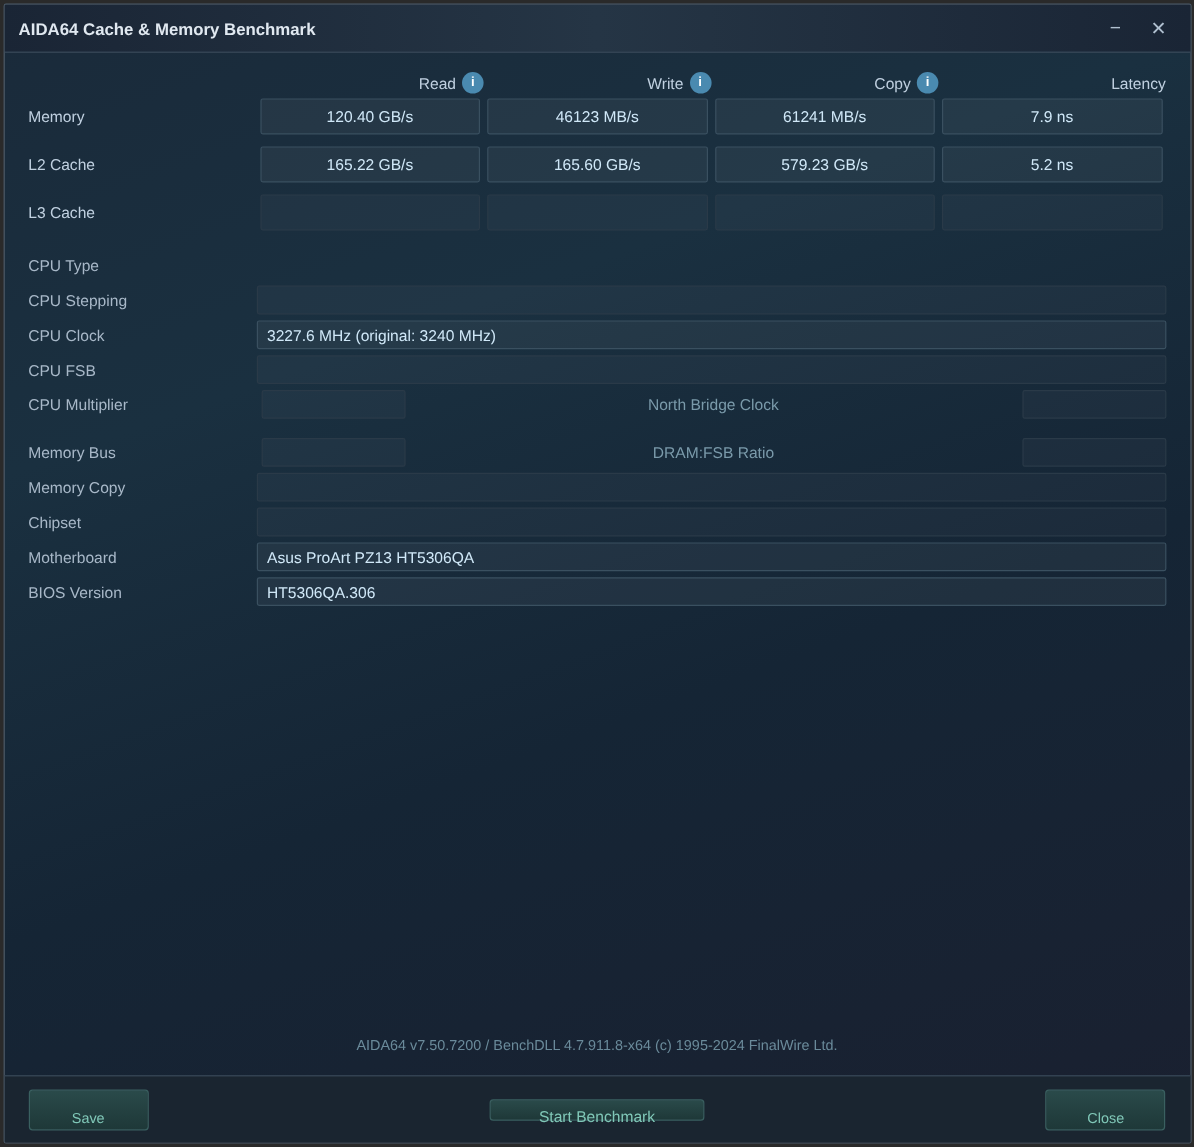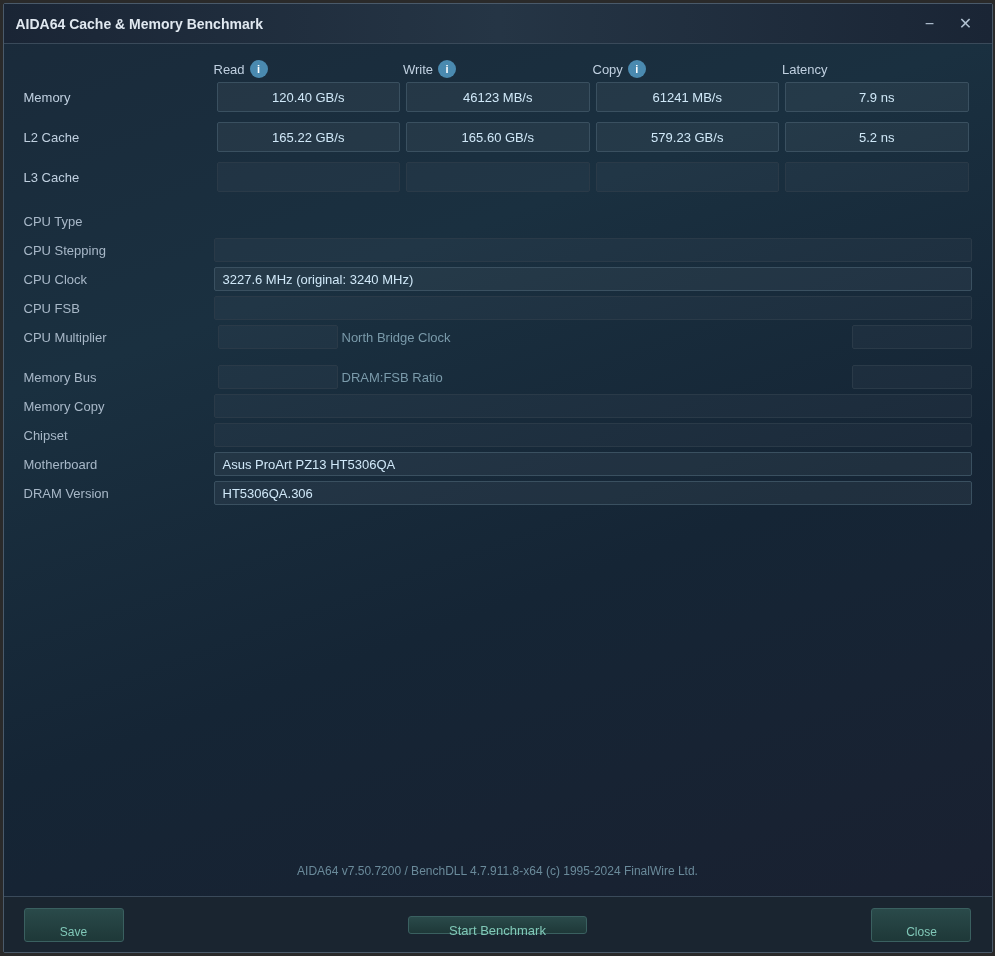--- a/index.html
+++ b/index.html
@@ -67,21 +67,21 @@
       grid-template-columns: 190px 1fr 1fr 1fr 1fr;
       margin-bottom: 4px;
       padding-left: 0;
     }
     .bench-header .col-label {
       color: #c0d0e0;
       font-size: 13px;
       text-align: center;
       display: flex;
       align-items: center;
-      justify-content: flex-start;
+      justify-content: flex-end;
       gap: 5px;
     }
     .info-icon {
       display: inline-flex;
       align-items: center;
       justify-content: center;
       width: 18px;
       height: 18px;
       background: #4a8ab0;
       border-radius: 50%;
@@ -174,21 +174,21 @@
       justify-content: center;
       color: #d0e8f8;
       font-size: 13px;
     }
     .info-cell-sm.empty {
       background: rgba(255,255,255,0.03);
       border: 1px solid #2a3a48;
     }
     .center-label {
       flex: 1;
-      text-align: left;
+      text-align: center;
       color: #7a9aaa;
       font-size: 13px;
     }
     .spacer-row {
       height: 8px;
     }
     
     .footer-text {
       text-align: center;
       color: #6a8a9a;
@@ -332,21 +332,21 @@
         <span class="info-label">Chipset</span>
         <div class="info-value-full empty"></div>
       </div>
 
       <div class="info-row">
         <span class="info-label">Motherboard</span>
         <div class="info-value-full">Asus ProArt PZ13 HT5306QA</div>
       </div>
 
       <div class="info-row">
-        <span class="info-label">DRAM Version</span>
+        <span class="info-label">BIOS Version</span>
         <div class="info-value-full">HT5306QA.306</div>
       </div>
 
     </div>
 
     <div class="footer-text">AIDA64 v7.50.7200 / BenchDLL 4.7.911.8-x64  (c) 1995-2024 FinalWire Ltd.</div>
 
   </div>
 
   <div class="buttons-bar">

